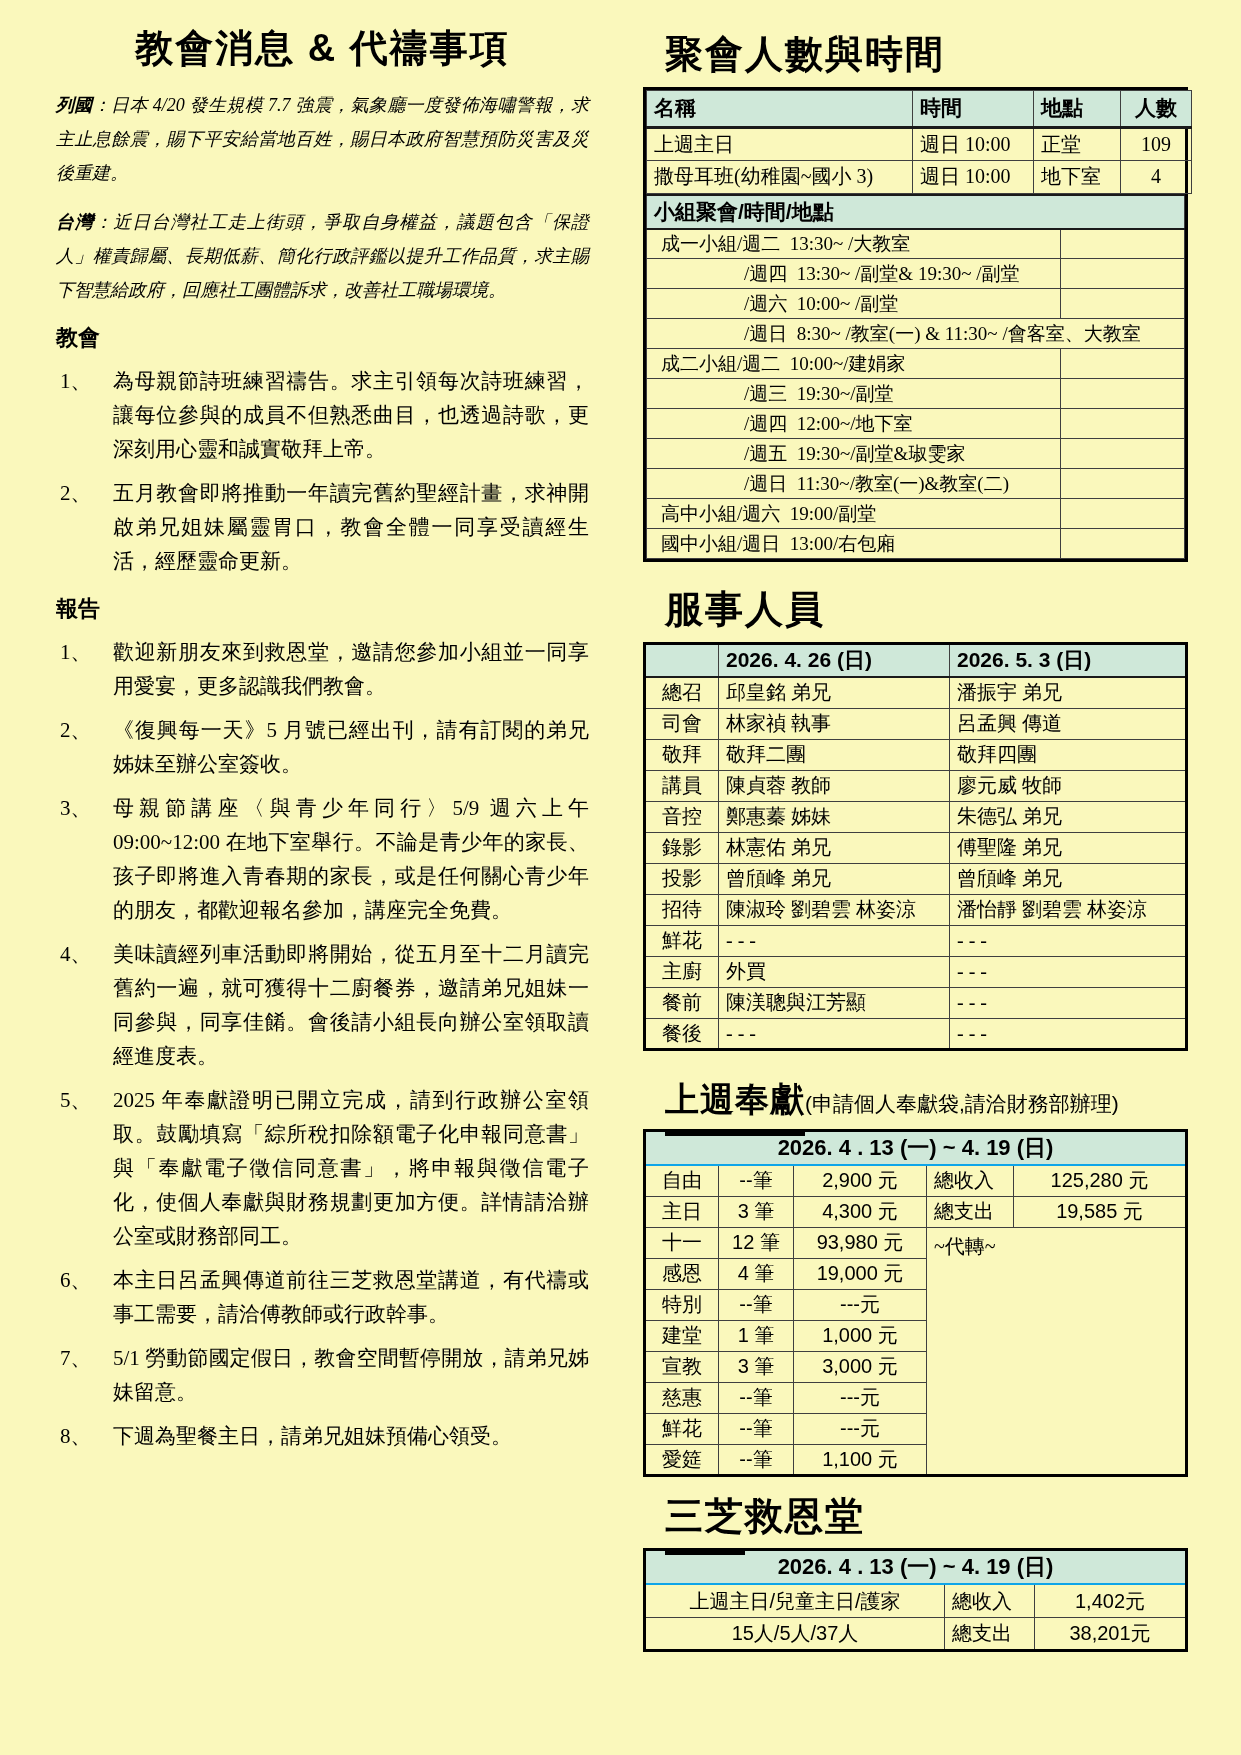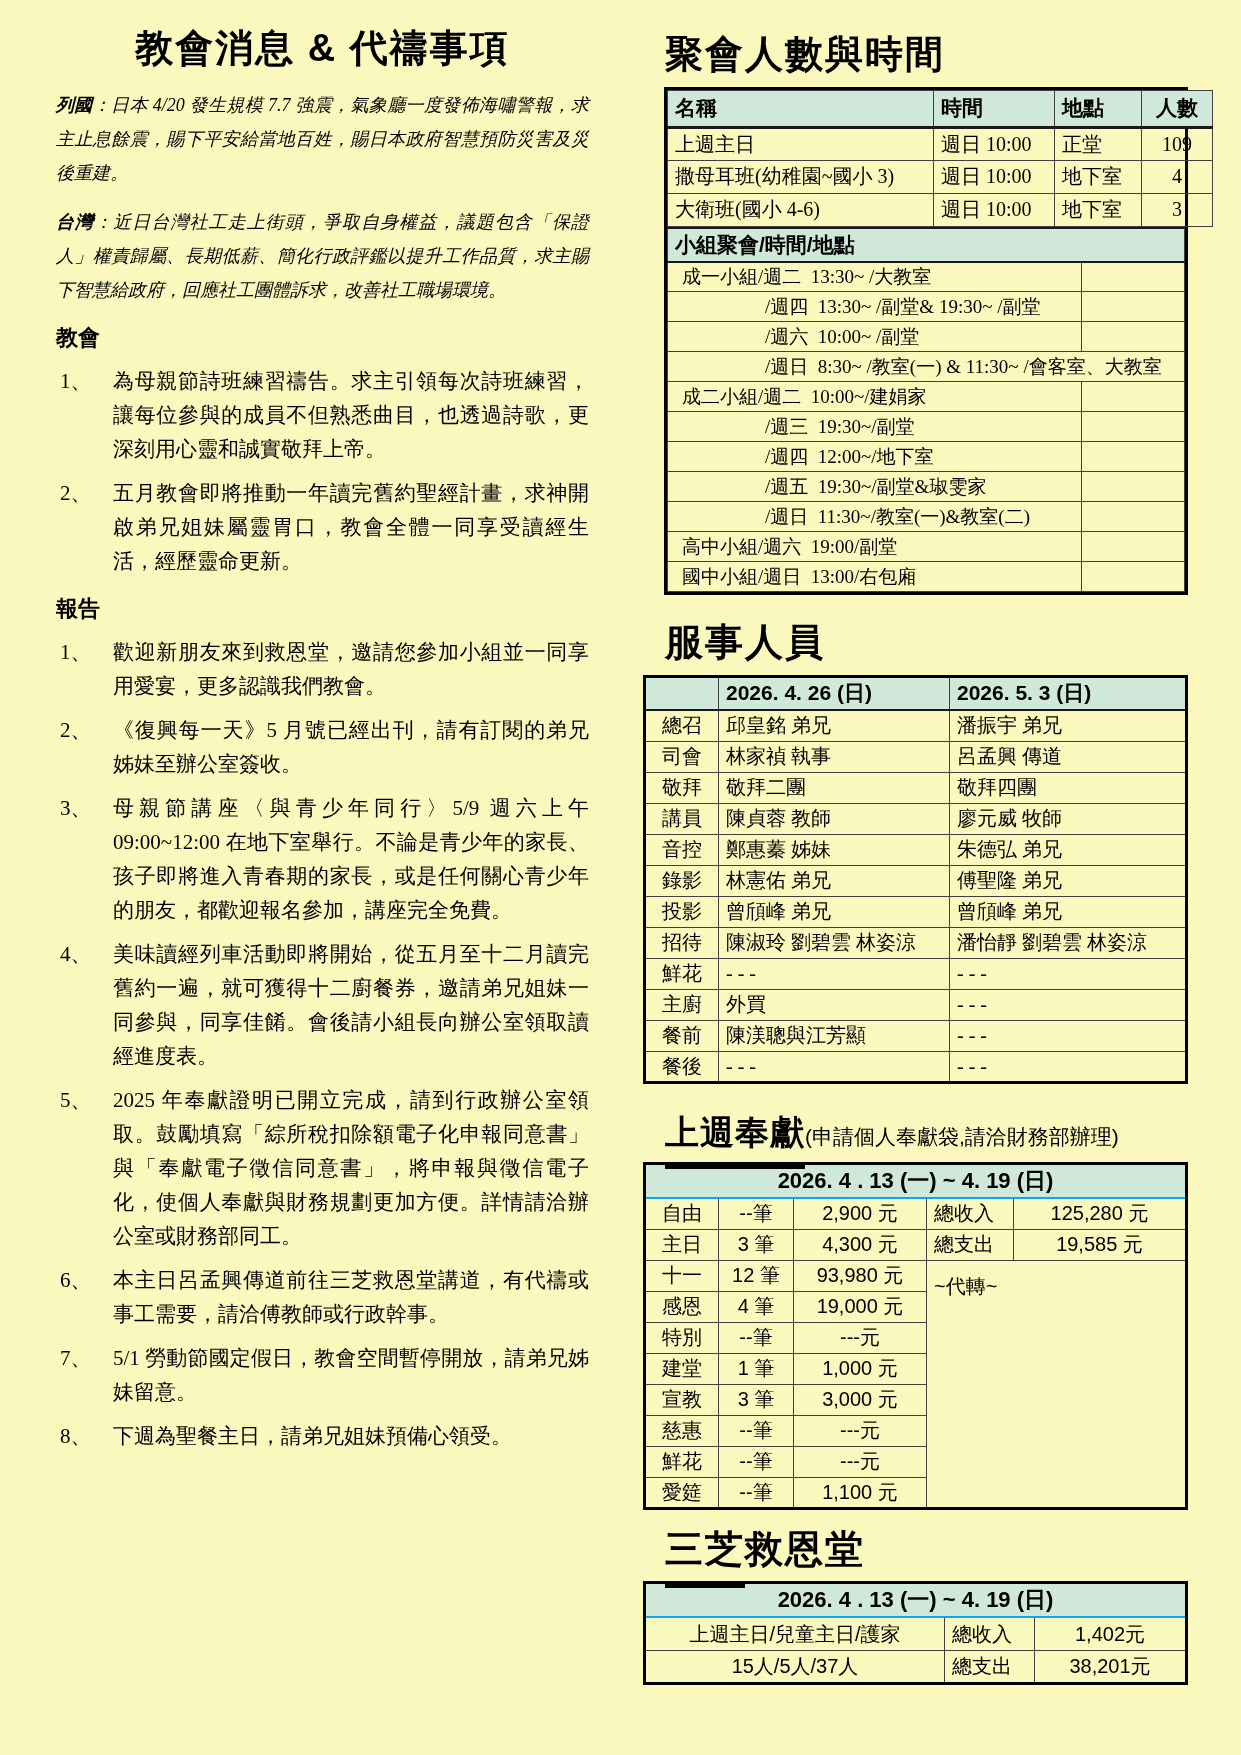--- a/index.html
+++ b/index.html
@@ -24,21 +24,21 @@
   
   .right-col { position:absolute; left:643px; top:32px; width:545px; }
   .rtitle { padding-left:22px; margin-bottom:9px; }
   .mt-servants { margin-top:25px; }
   .mt-offering { margin-top:27px; }
   .mt-sanzhi  { margin-top:17px; }
   .offer-line { font-family:"Liberation Sans","DejaVu Sans",sans-serif; font-weight:bold; font-size:34px; letter-spacing:1px; line-height:1.25; }
   .note { font-weight:normal; font-size:21px; letter-spacing:0; }
   .u { border-bottom:4px solid #000; padding-bottom:14px; }
 
-  .tbox { border:3px solid #000; background:var(--page-bg,#FAF8BC);margin-left:21px; }
+  .tbox { border:3px solid #000; background:var(--page-bg,#FAF8BC); }
   table { border-collapse:collapse; width:100%; table-layout:fixed; }
   table.boxed { border:3px solid #000; }
   td,th { border:1px solid #3f3f3f; padding:1px 7px; white-space:pre; overflow:visible; vertical-align:middle; }
   th { background:var(--head-bg,#CFE8D9); font-family:"Liberation Sans","DejaVu Sans",sans-serif; font-size:21px; font-weight:bold; text-align:left; }
   .c { text-align:center; }
   .r { text-align:center; }
 
   .t1 { font-size:20px; }
   .t1 tr.head th { height:37px; border-bottom:3px solid #1a1a1a; }
   .t1 td { height:33px; }
@@ -48,21 +48,21 @@
   .gt td.ind { padding-left:97px; }
 
   .t2 { font-size:20px; }
   .t2 tr.head th { height:34px; border-bottom:2px solid #1a1a1a; }
   .t2 td { height:31px; }
 
   .t3,.t4 { font-family:"Liberation Sans","DejaVu Sans",sans-serif; font-size:20px; }
   .t3 tr.head th, .t4 tr.head th { height:33px; border-bottom:2px solid #0ea5e9; font-size:22px; }
   .t3 td { height:31px; }
   .t4 td { height:33px; }
-  .merge { vertical-align:top; padding-top:12px; }
+  .merge { vertical-align:top; padding-top:5px;font-family:Liberation Serif, serif; }
 </style>
 </head>
 <body>
 
 <div class="page">
 
   <div class="left-col">
     <div class="big-title left-title">教會消息 &amp; 代禱事項</div>
 
     <p class="para"><span class="plabel">列國</span><span>：日本 4/20 發生規模 7.7 強震，氣象廳一度發佈海嘯警報，求主止息餘震，賜下平安給當地百姓，賜日本政府智慧預防災害及災後重建。</span></p>
@@ -109,26 +109,20 @@
           <td>週日 10:00</td>
           <td>正堂</td>
           <td class="r">109</td>
         </tr>
         <tr>
           <td>撒母耳班(幼稚園~國小 3)</td>
           <td>週日 10:00</td>
           <td>地下室</td>
           <td class="r">4</td>
         </tr>
-        <tr>
-          <td>大衛班(國小 4-6)</td>
-          <td>週日 10:00</td>
-          <td>地下室</td>
-          <td class="r">3</td>
-        </tr>
       </tbody>
         </table>
       <table class="gt">
         <colgroup>
             <col style="width:414px">
             <col>
           </colgroup>
         <tbody>
             <tr>
               <th colspan="2">小組聚會/時間/地點</th>

